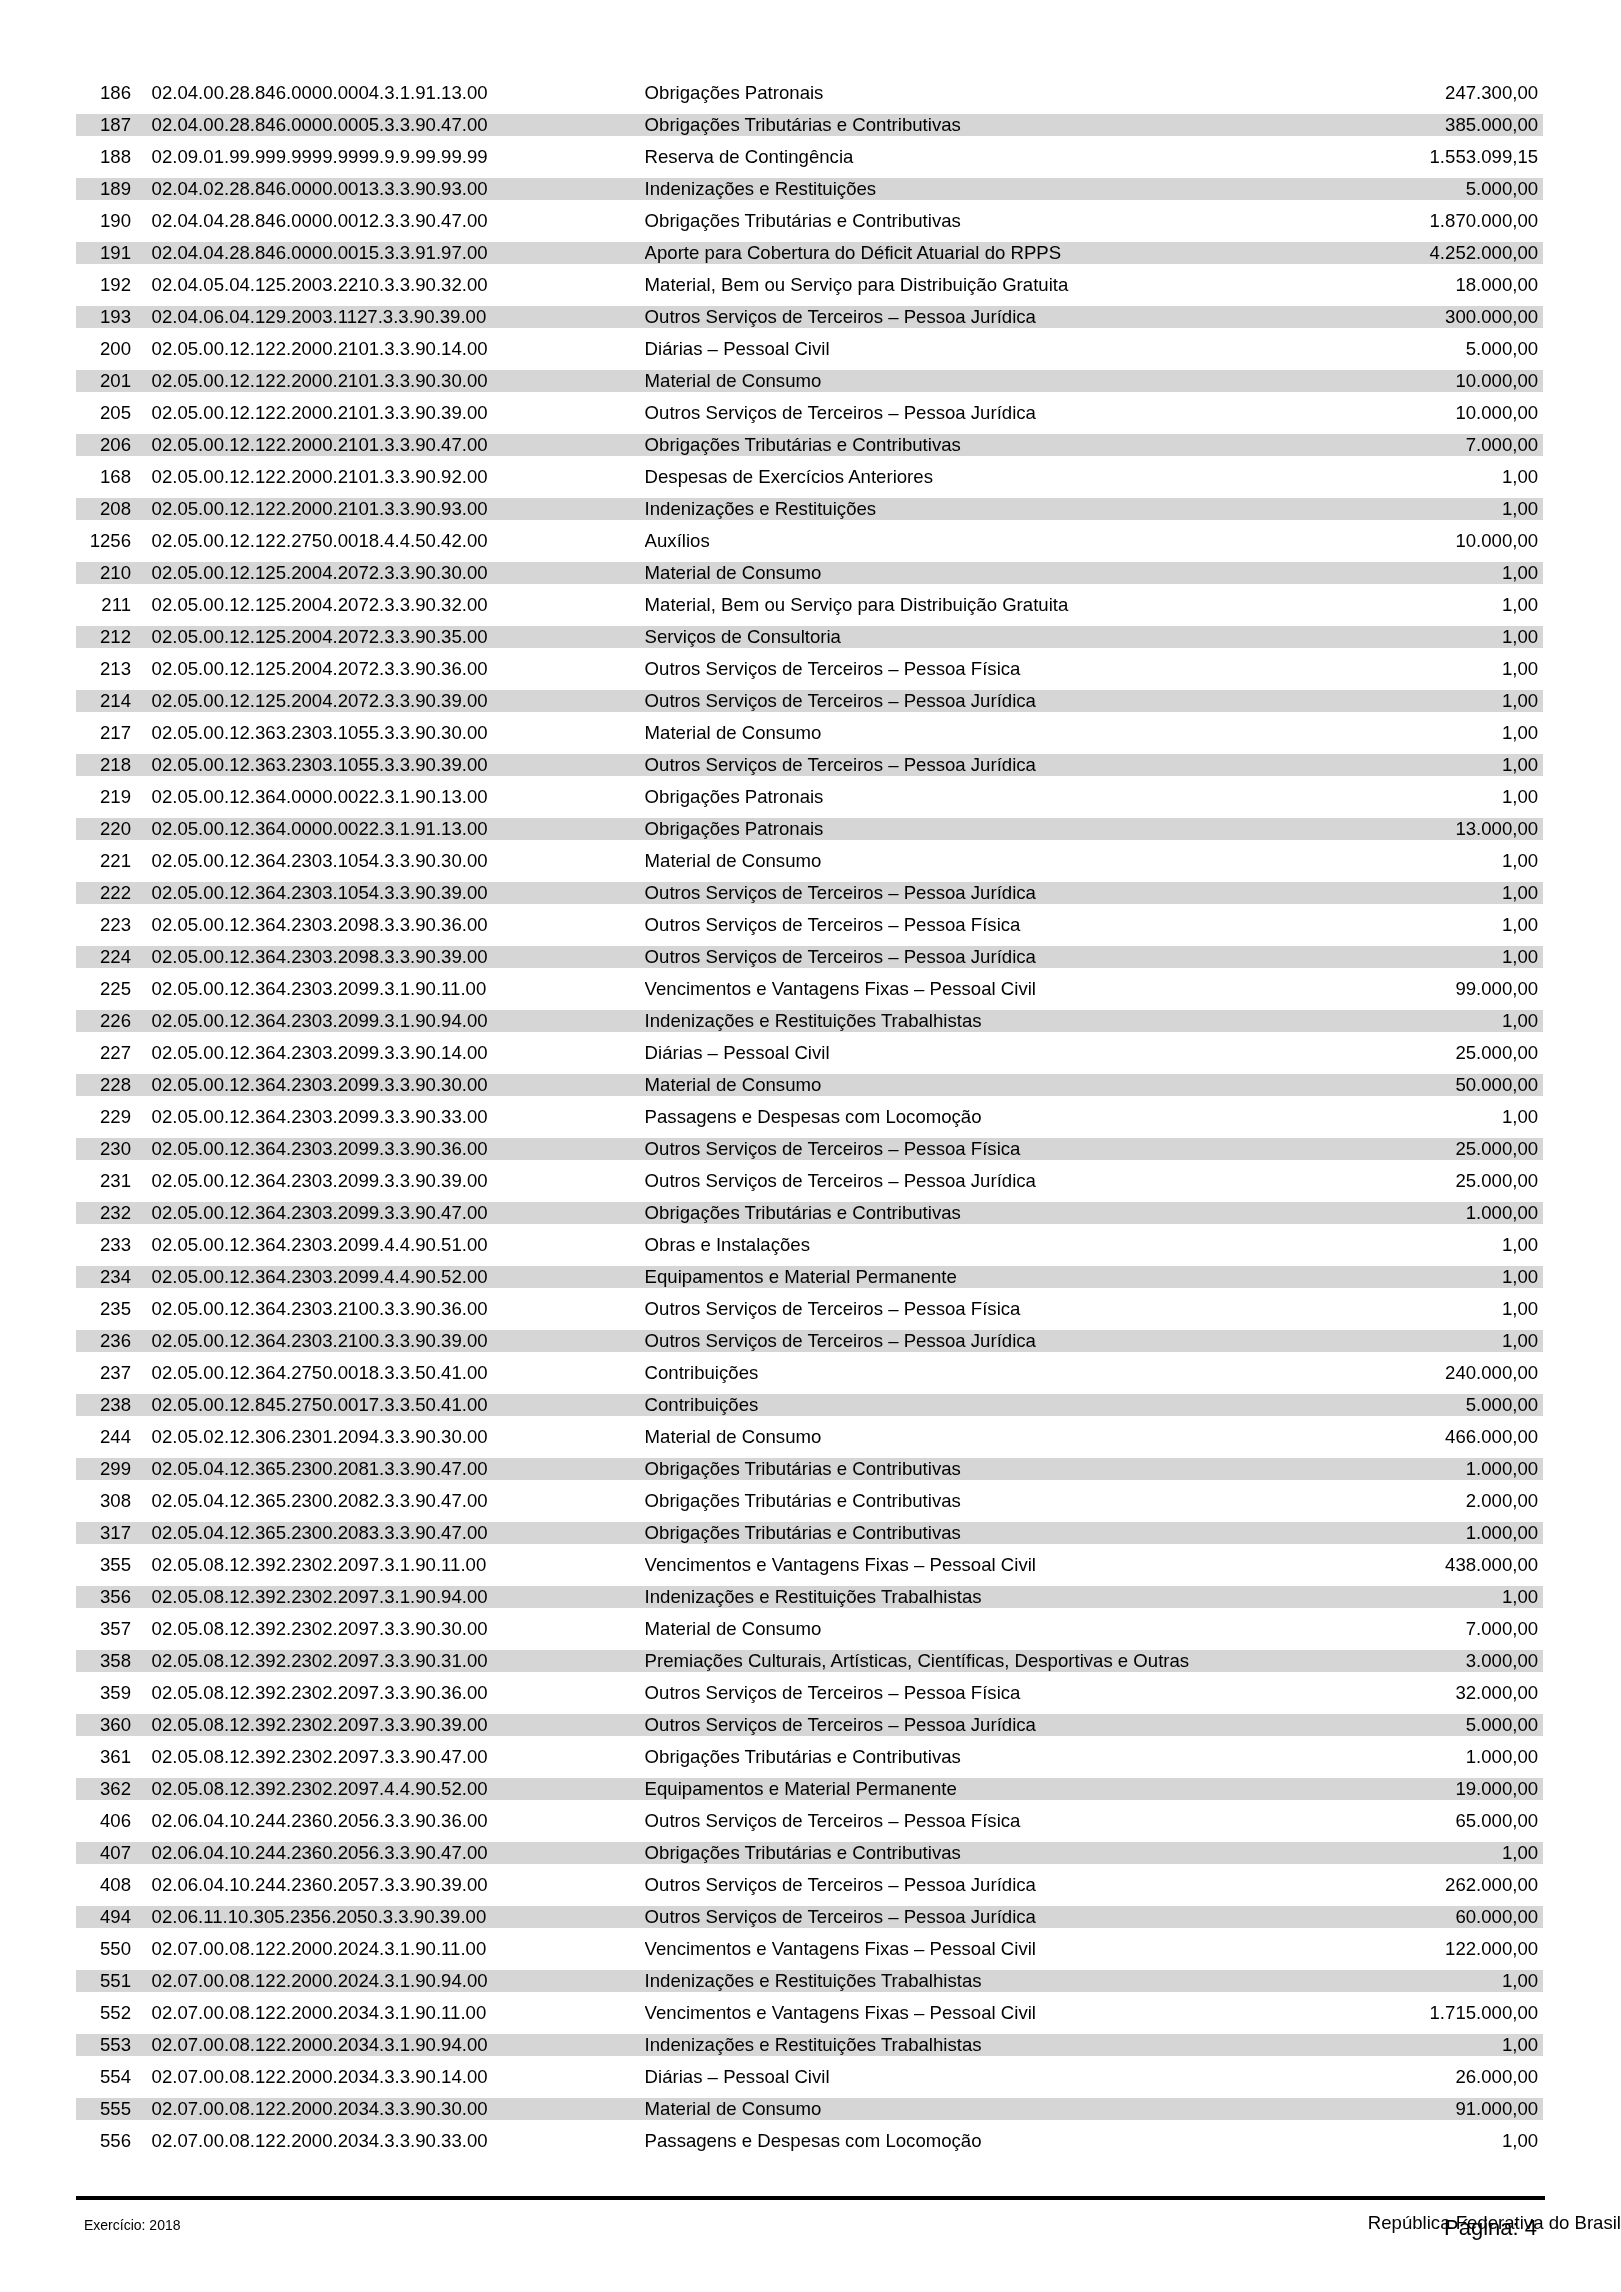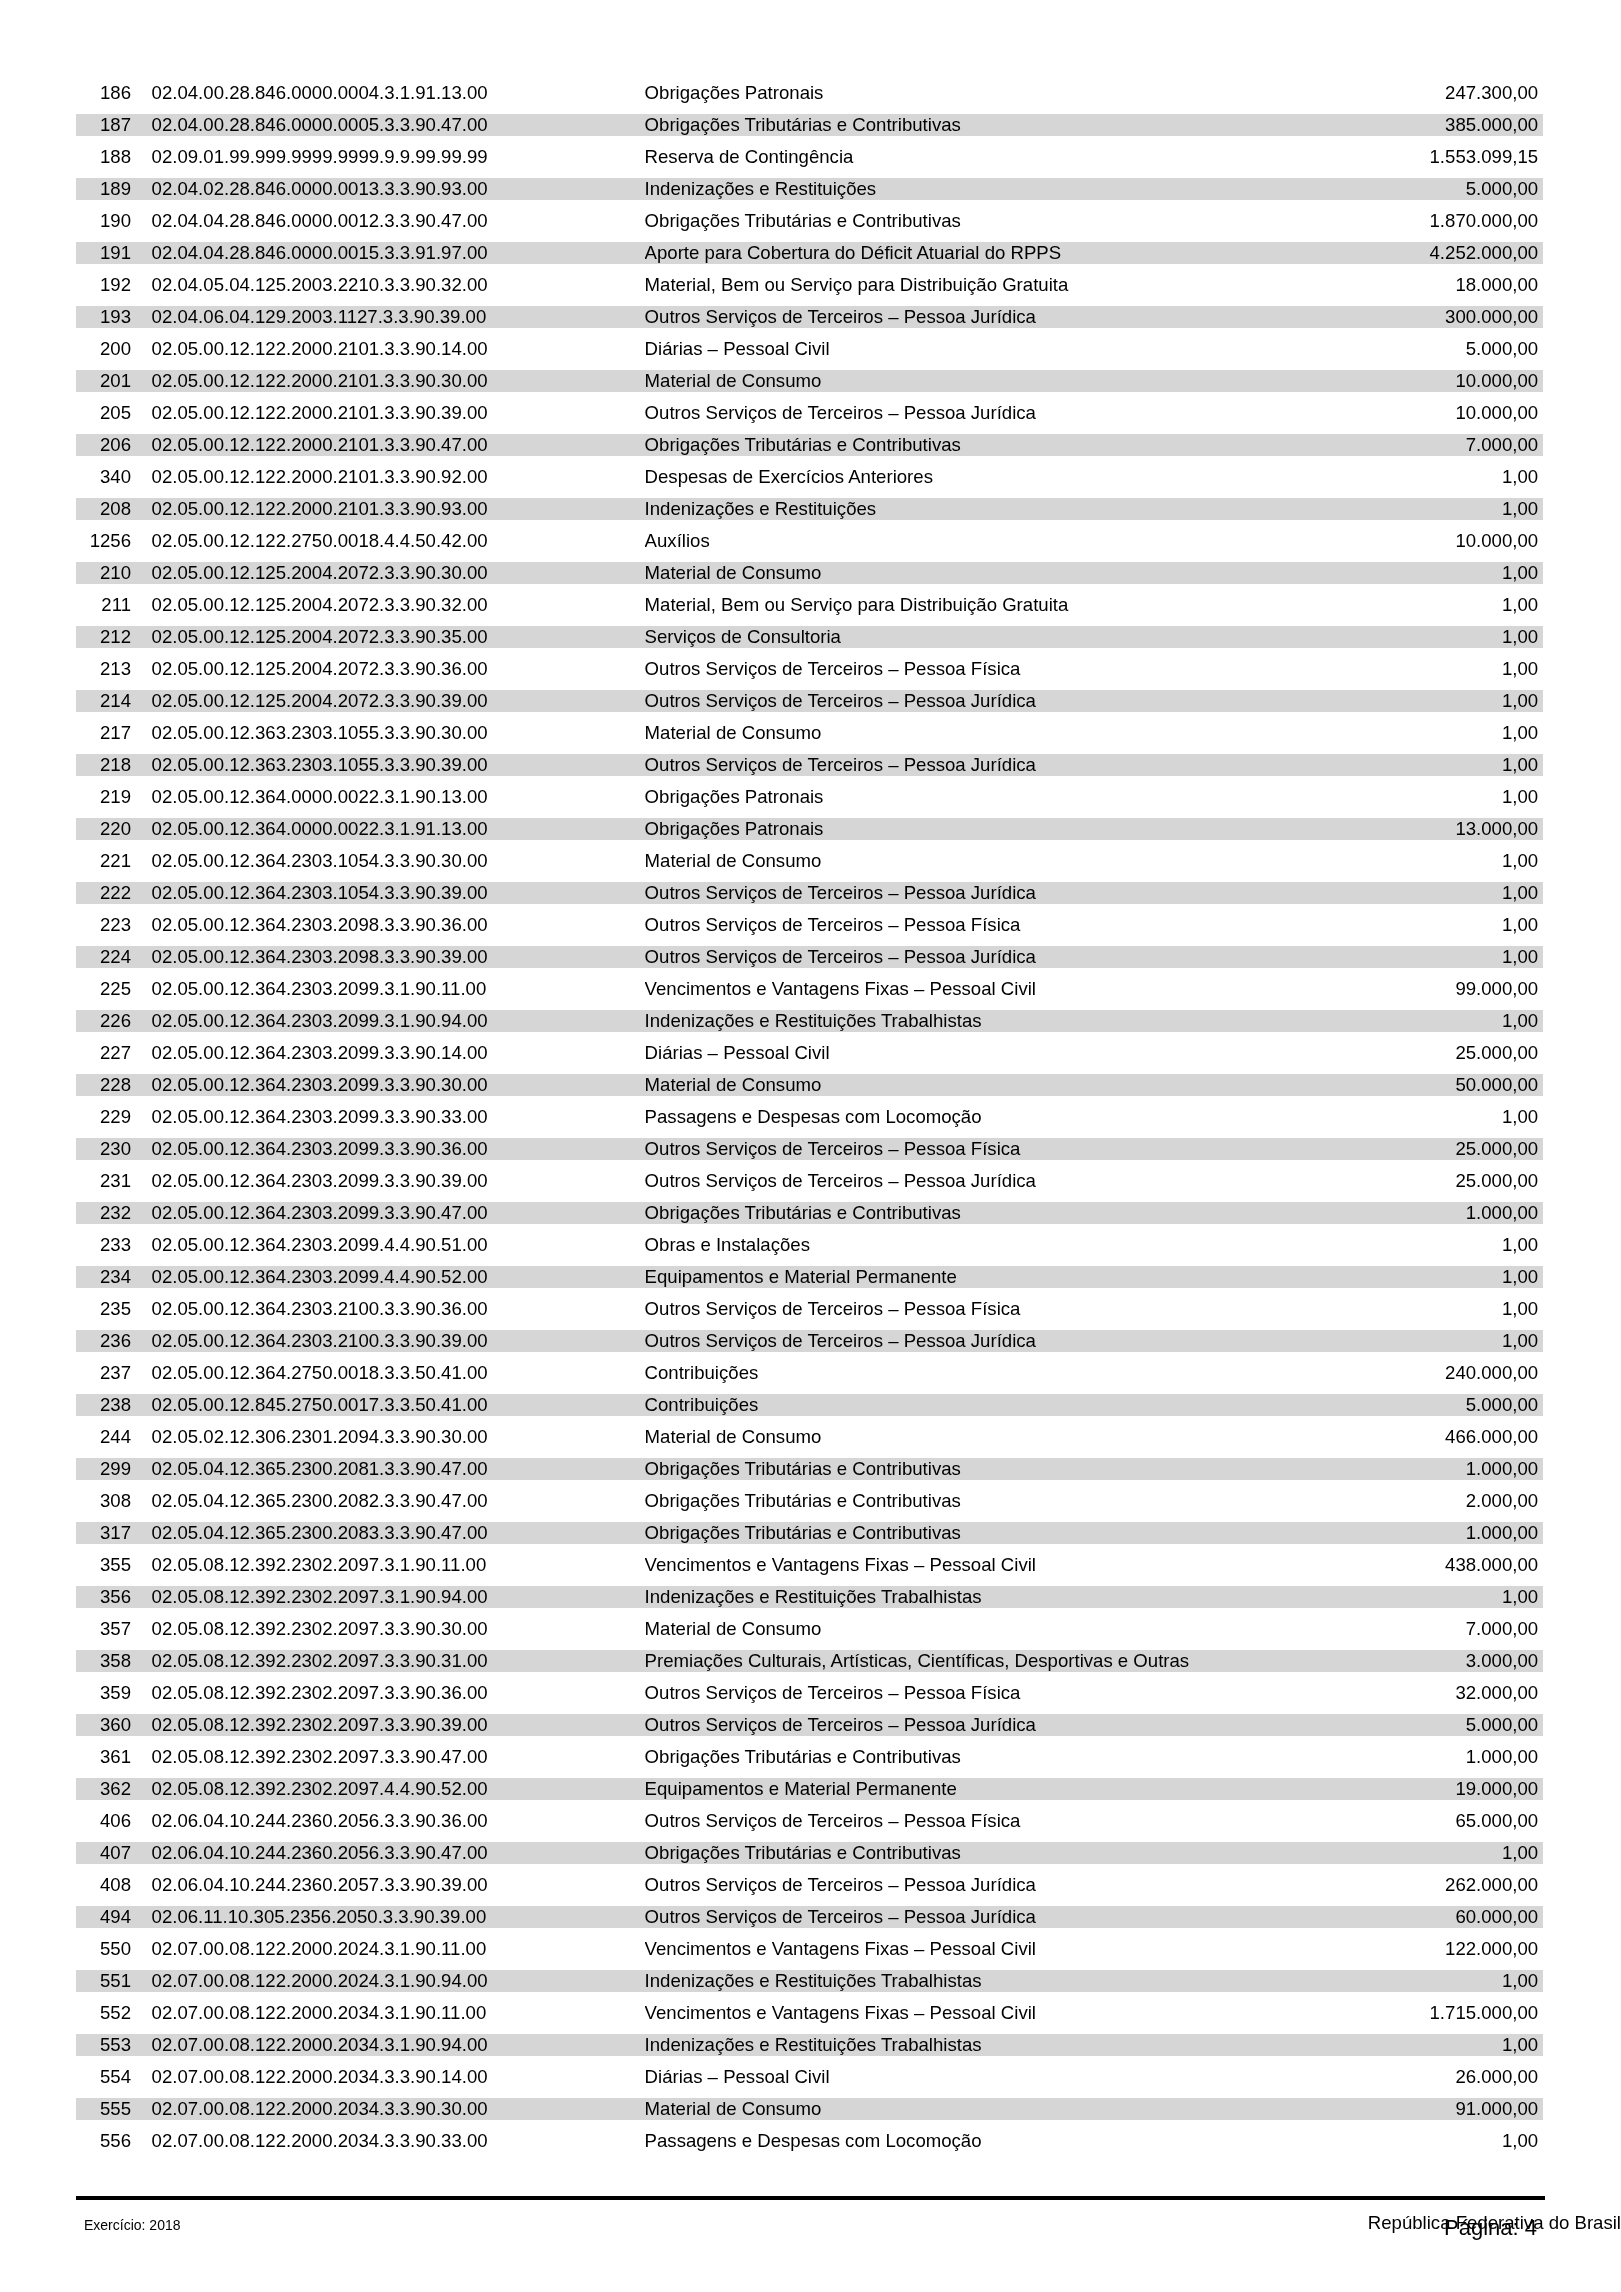--- a/index.html
+++ b/index.html
@@ -137,21 +137,21 @@
       <span class="cell-desc">Outros Serviços de Terceiros – Pessoa Jurídica</span>
       <span class="cell-value">10.000,00</span>
     </div>
       <div class="row alt">
       <span class="cell-num">206</span>
       <span class="cell-code">02.05.00.12.122.2000.2101.3.3.90.47.00</span>
       <span class="cell-desc">Obrigações Tributárias e Contributivas</span>
       <span class="cell-value">7.000,00</span>
     </div>
       <div class="row">
-      <span class="cell-num">340</span>
+      <span class="cell-num">168</span>
       <span class="cell-code">02.05.00.12.122.2000.2101.3.3.90.92.00</span>
       <span class="cell-desc">Despesas de Exercícios Anteriores</span>
       <span class="cell-value">1,00</span>
     </div>
       <div class="row alt">
       <span class="cell-num">208</span>
       <span class="cell-code">02.05.00.12.122.2000.2101.3.3.90.93.00</span>
       <span class="cell-desc">Indenizações e Restituições</span>
       <span class="cell-value">1,00</span>
     </div>

